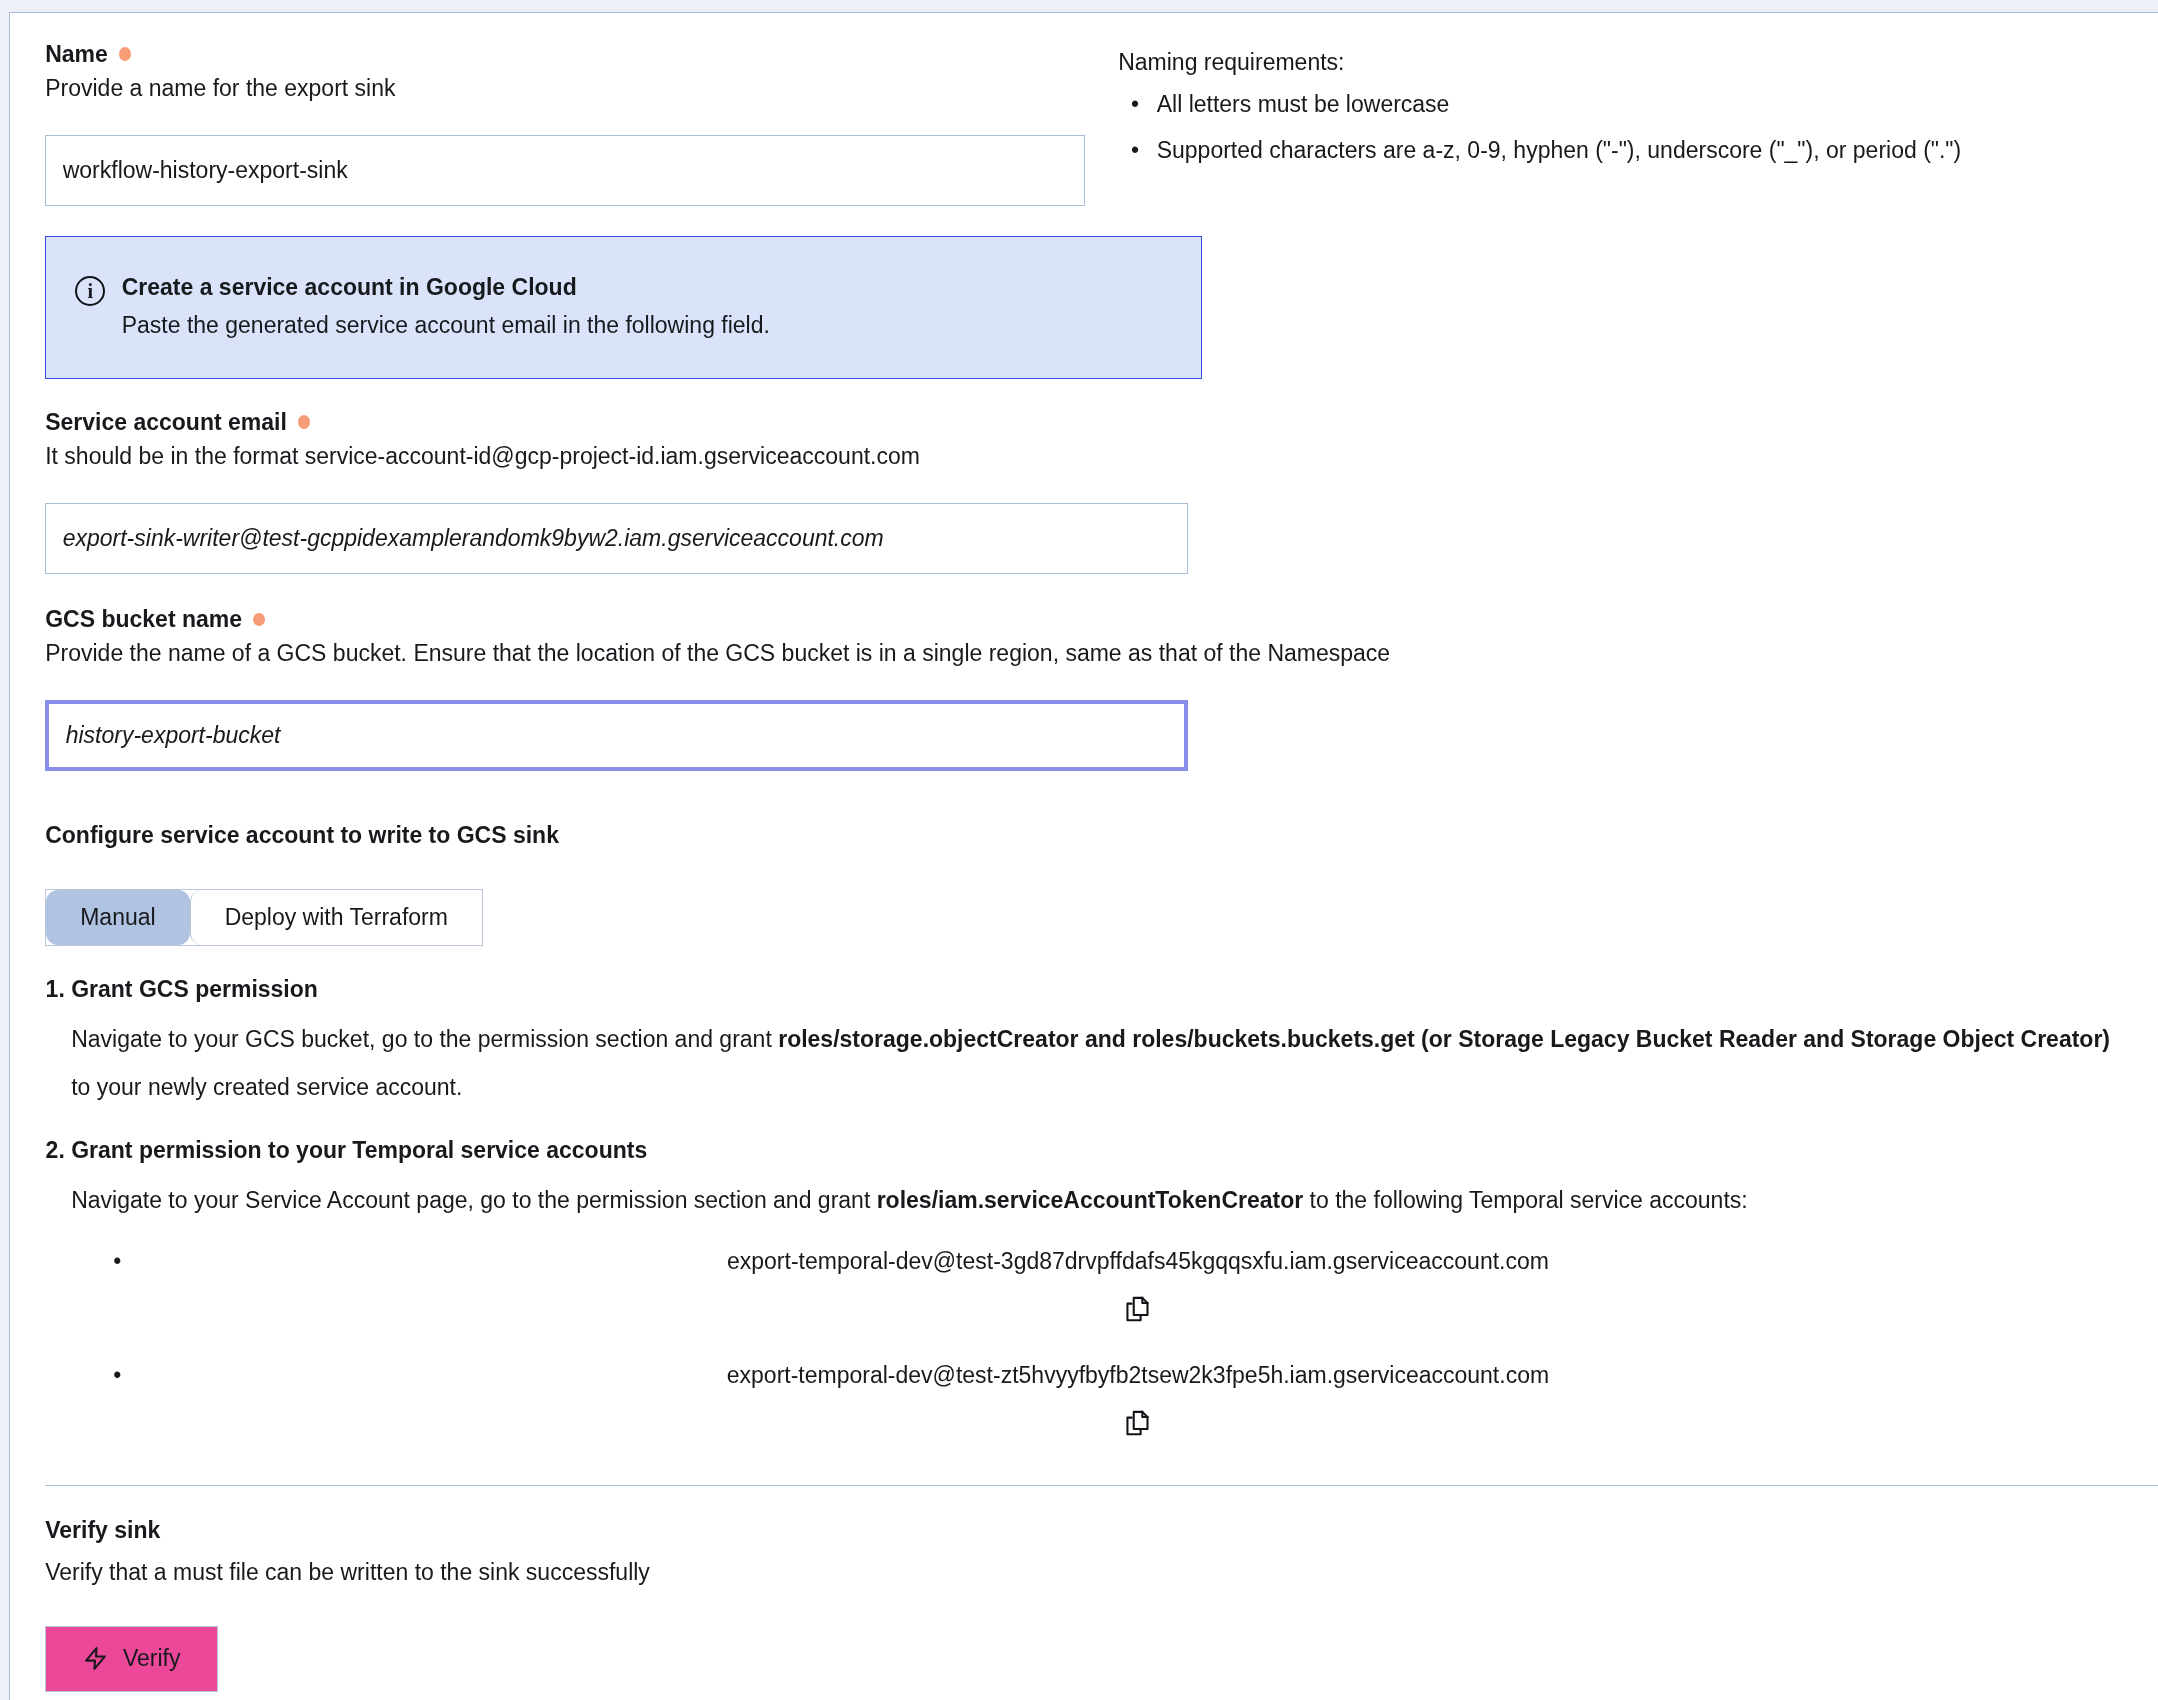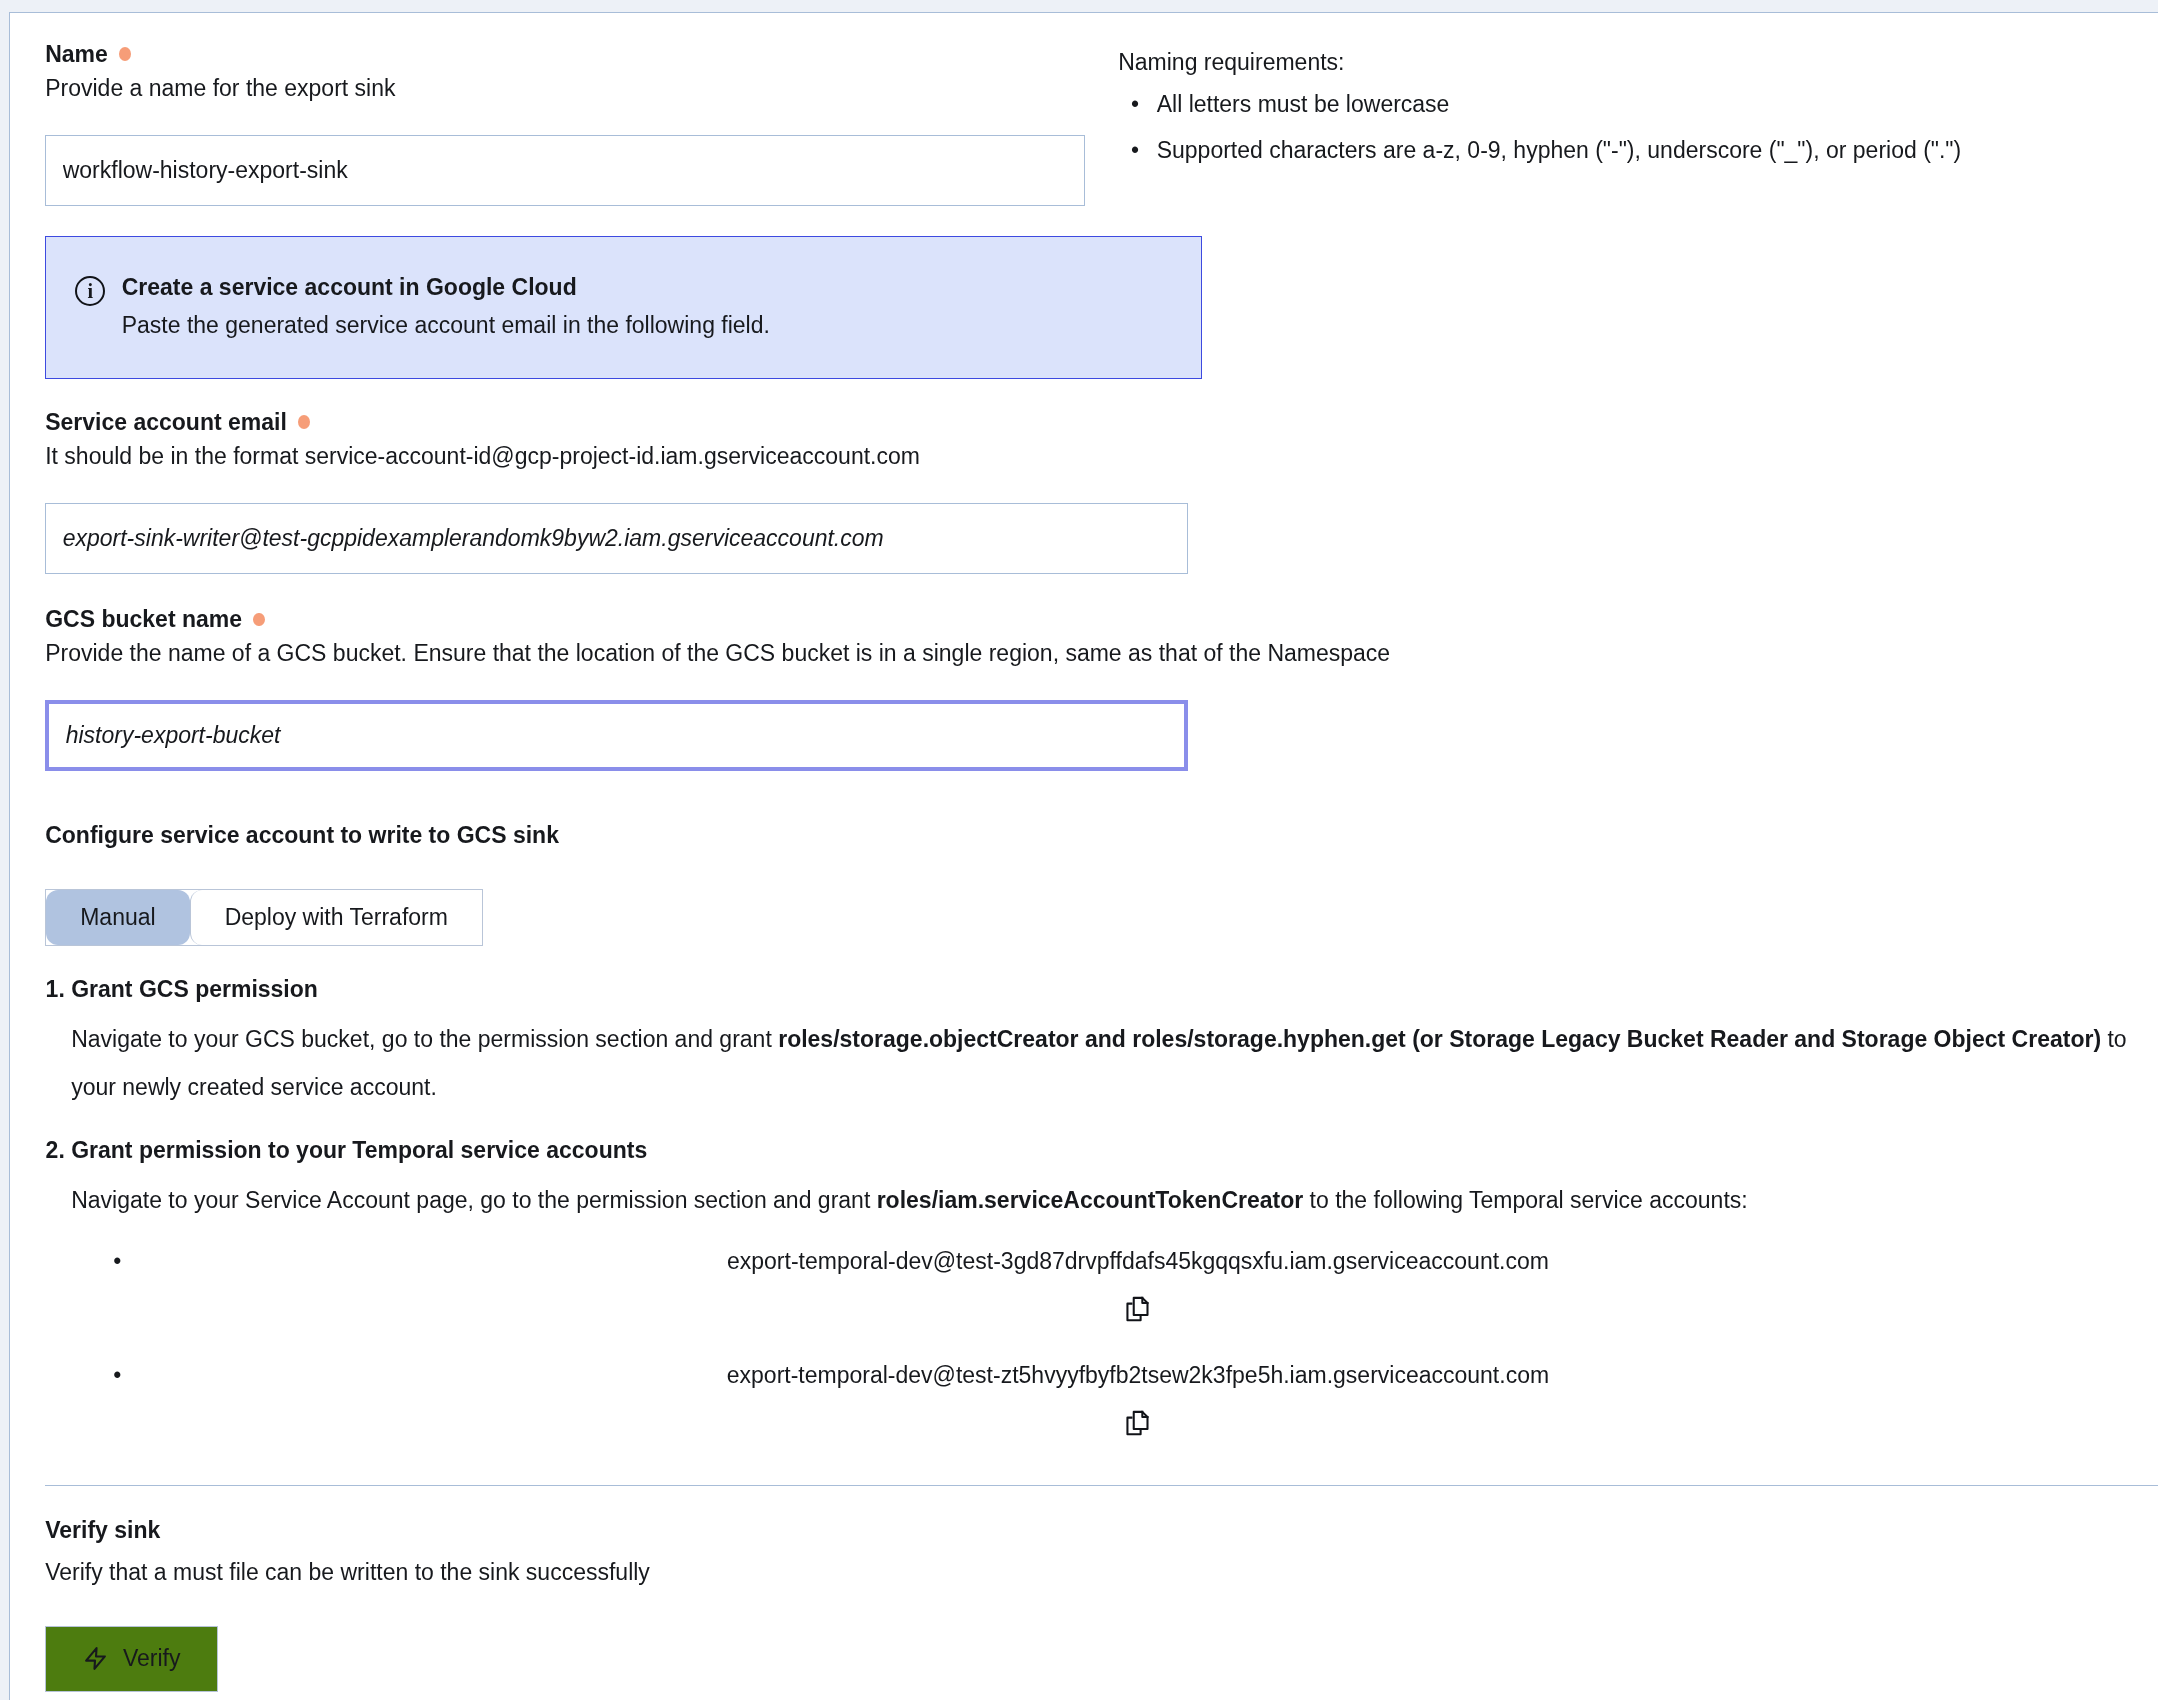--- a/index.html
+++ b/index.html
@@ -71,21 +71,21 @@
   .acct-list li { position:relative; padding-left:31px; margin-bottom:40px; display:flex; align-items:center; gap:20px;flex-direction:column; }
   .acct-list li::before { content:"•"; position:absolute; left:0; }
   .copy-btn { background:none; border:none; padding:0; cursor:pointer; color:#111318; display:flex; align-items:center; }
 
   .divider { border:none; border-top:1.8px solid #a8bdd8; margin:48px 0 0 0; width:2115px; }
   .verify-title { font-weight:bold; margin:31px 0 0 0; }
   .verify-desc { margin:14.7px 0 0 0; }
 
   .verify-btn {
     margin-top:40px; display:inline-flex; align-items:center; gap:14.7px;
-    border:1.8px solid #b6c3d8; background:#4d7c0f; font:inherit; color:inherit;
+    border:1.8px solid #b6c3d8; background:#ec4899; font:inherit; color:inherit;
     padding:0 37px; height:66px; cursor:pointer;
   }
   .actions { display:flex; align-items:center; gap:66px; margin-top:51px; }
   .create-btn {
     border:1.8px solid #b6c3d8; background:#fff; font:inherit; color:inherit;
     padding:0 39px; height:68px; cursor:pointer;
   }
   .cancel-btn { background:none; border:none; font:inherit; color:inherit; cursor:pointer; padding:0; }
   svg.icon { display:block; }
 </style>
@@ -141,21 +141,21 @@
   <div class="config-title">Configure service account to write to GCS sink</div>
 
   <div class="tabs">
     <div class="tab selected">Manual</div>
     <div class="tab">Deploy with Terraform</div>
   </div>
 
   <ol class="steps">
     <li>
       <div class="step-title">Grant GCS permission</div>
-      <p class="step-body"><span>Navigate to your GCS bucket, go to the permission section and grant </span><b>roles/storage.objectCreator and roles/storage.hyphen.get (or Storage Legacy Bucket Reader and Storage Object Creator)</b><span> to your newly created service account.</span></p>
+      <p class="step-body"><span>Navigate to your GCS bucket, go to the permission section and grant </span><b>roles/storage.objectCreator and roles/buckets.buckets.get (or Storage Legacy Bucket Reader and Storage Object Creator)</b><span> to your newly created service account.</span></p>
     </li>
     <li>
       <div class="step-title">Grant permission to your Temporal service accounts</div>
       <p class="step-body"><span>Navigate to your Service Account page, go to the permission section and grant </span><b>roles/iam.serviceAccountTokenCreator</b><span> to the following Temporal service accounts:</span></p>
       <ul class="acct-list">
         <li>
           <span>export-temporal-dev@test-3gd87drvpffdafs45kgqqsxfu.iam.gserviceaccount.com</span>
           <button class="copy-btn">
             <svg class="icon" width="27.5" height="27.5" viewBox="0 0 24 24" fill="none" stroke="currentColor" stroke-width="1.8" stroke-linejoin="round" stroke-linecap="square">
               <path d="M6.5 7.5 H3 V22 H14.5 V18.5"></path>

